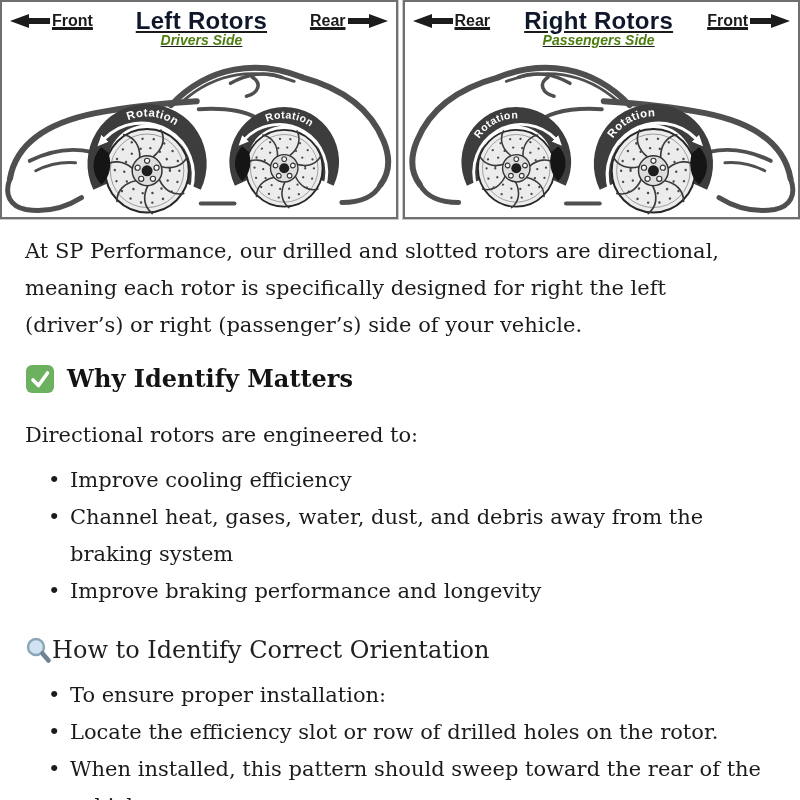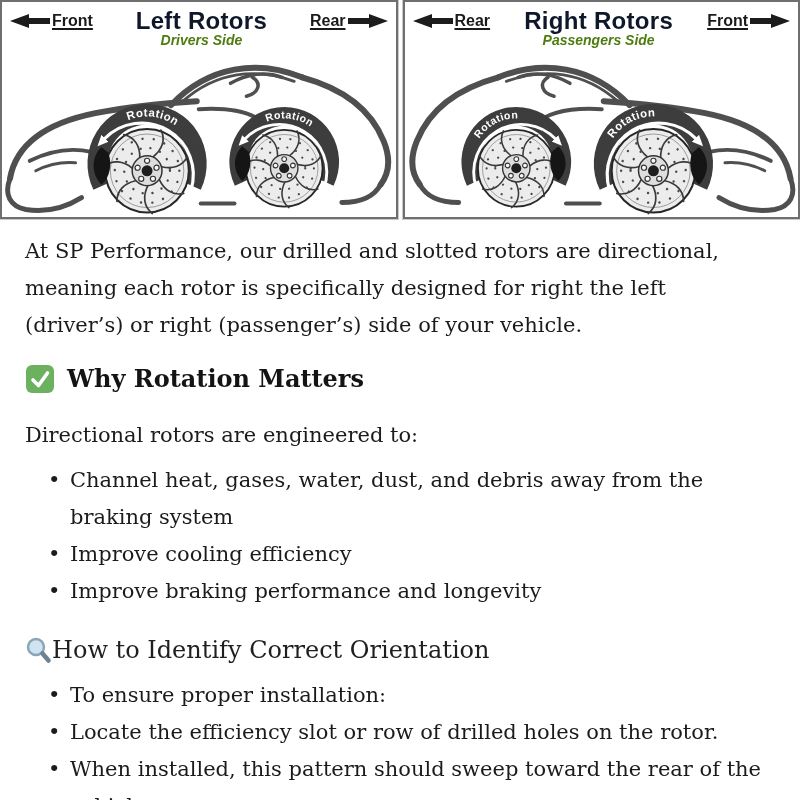--- a/index.html
+++ b/index.html
@@ -4,21 +4,21 @@
 <style>
   * { box-sizing: border-box; }
   html,body { margin:0; padding:0; background:#fff; }
   body { width:800px; font-family:"DejaVu Serif", serif; color:#1b1b1b; }
 
   
   .diagram { display:flex; gap:5px; width:800px; }
   .panel { flex:1 1 0; height:219px; border:2px solid #6f6f6f; outline:1px solid #c9c9c9;
            background:#fff; position:relative; overflow:hidden; }
   .panel-head { display:flex; justify-content:space-between; align-items:flex-start;
-                padding:6px 8px 0; font-family:"Liberation Sans", sans-serif; position:relative; z-index:2; }
+                padding:6px 8px 0; font-family:"Liberation Sans", sans-serif; position:relative; z-index:2;text-decoration:underline; }
   .dir { display:flex; align-items:center; gap:2px; font-weight:bold; font-size:16px;
          color:#1a1a1a; margin-top:4px; }
   .dir u { text-decoration-line:underline; text-decoration-thickness:2px; text-underline-offset:2px; }
   .titles { text-align:center; line-height:1.06; }
   .panel-title { display:block; font-size:24px; font-weight:bold; color:#0f172a; letter-spacing:.3px; }
   .panel-sub { display:block; font-size:14px; font-weight:bold; font-style:italic; color:#4d7c0f; }
   .car-svg { position:absolute; left:0; bottom:0; width:100%; height:166px; z-index:1; }
   .dir-arrow { display:block; }
 
   
@@ -177,32 +177,32 @@
     <span class="line">At SP Performance, our drilled and slotted rotors are directional,</span>
     <span class="line">meaning each rotor is specifically designed for right the left</span>
     <span class="line">(driver’s) or right (passenger’s) side of your vehicle.</span>
   </p>
 
   <h2 class="h-why">
     <svg class="h-icon" width="30" height="30" viewBox="0 0 30 30">
       <rect x="1" y="1" width="28" height="28" rx="6" fill="#6cb15f"></rect>
       <path d="M8 16 L13.5 21.5 L22.5 9" fill="none" stroke="#ffffff" stroke-width="3.6" stroke-linecap="round" stroke-linejoin="round"></path>
     </svg>
-    <span>Why Rotation Matters</span>
+    <span>Why Identify Matters</span>
   </h2>
 
   <p class="lead">Directional rotors are engineered to:</p>
 
   <ul class="blist">
+    <li>
+      <span class="line">Improve cooling efficiency</span>
+    </li>
     <li>
       <span class="line">Channel heat, gases, water, dust, and debris away from the</span>
       <span class="line">braking system</span>
-    </li>
-    <li>
-      <span class="line">Improve cooling efficiency</span>
     </li>
     <li>
       <span class="line">Improve braking performance and longevity</span>
     </li>
   </ul>
 
   <h2 class="h-identify">
     <svg class="h-icon" width="27" height="27" viewBox="0 0 27 27">
       <circle cx="11" cy="10" r="8" fill="#cfe3f2" stroke="#8aa5b5" stroke-width="2.4"></circle>
       <line x1="17.5" y1="16.5" x2="23.5" y2="23.5" stroke="#6d8293" stroke-width="4.6" stroke-linecap="round"></line>

